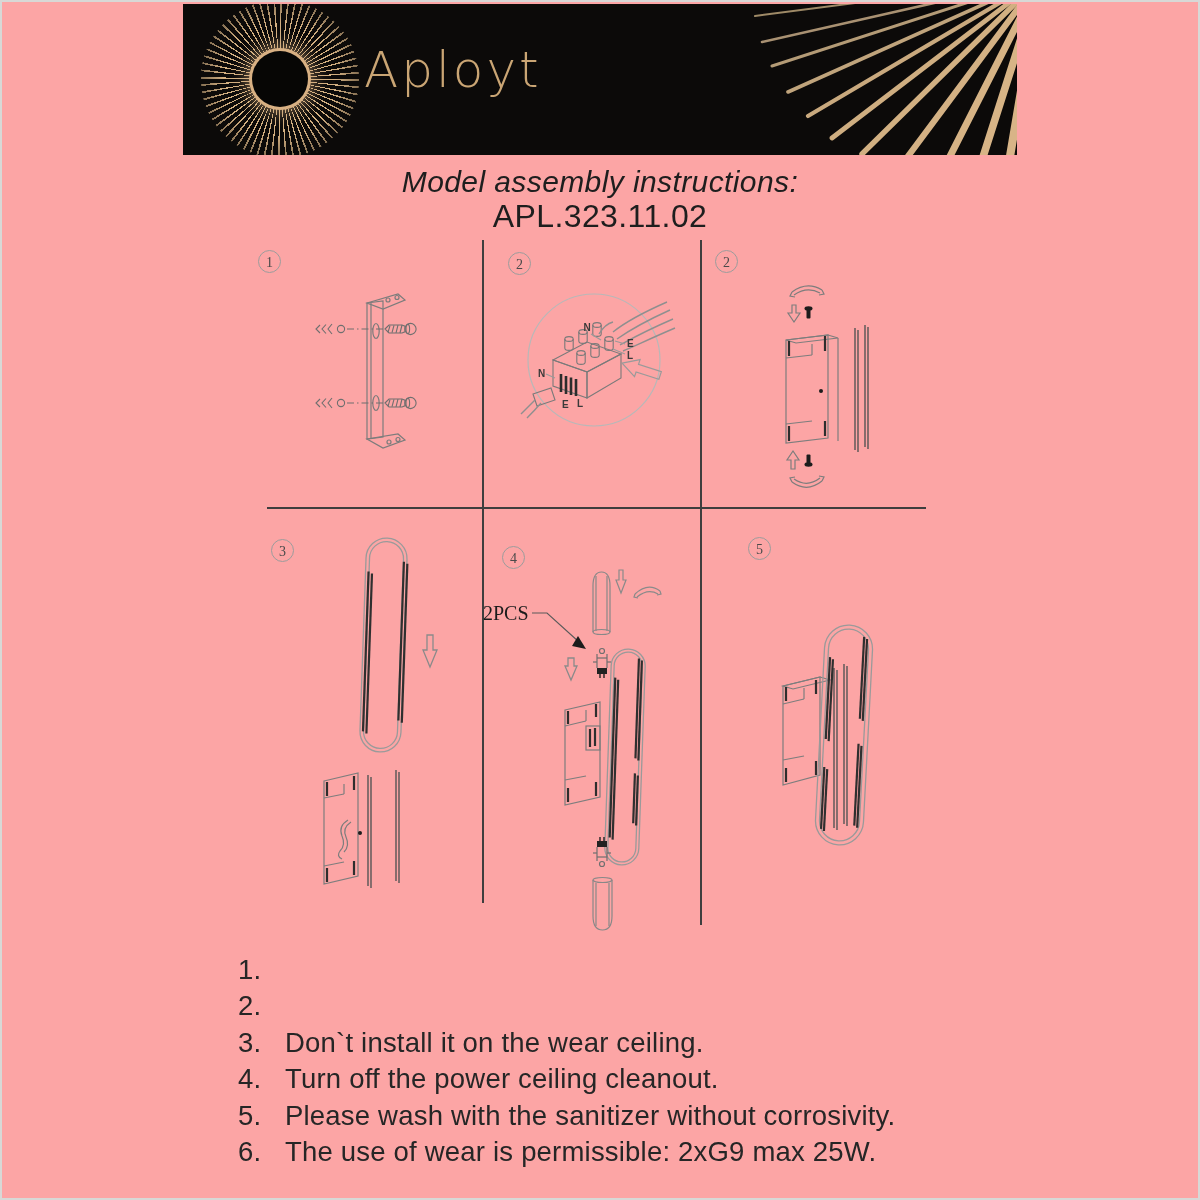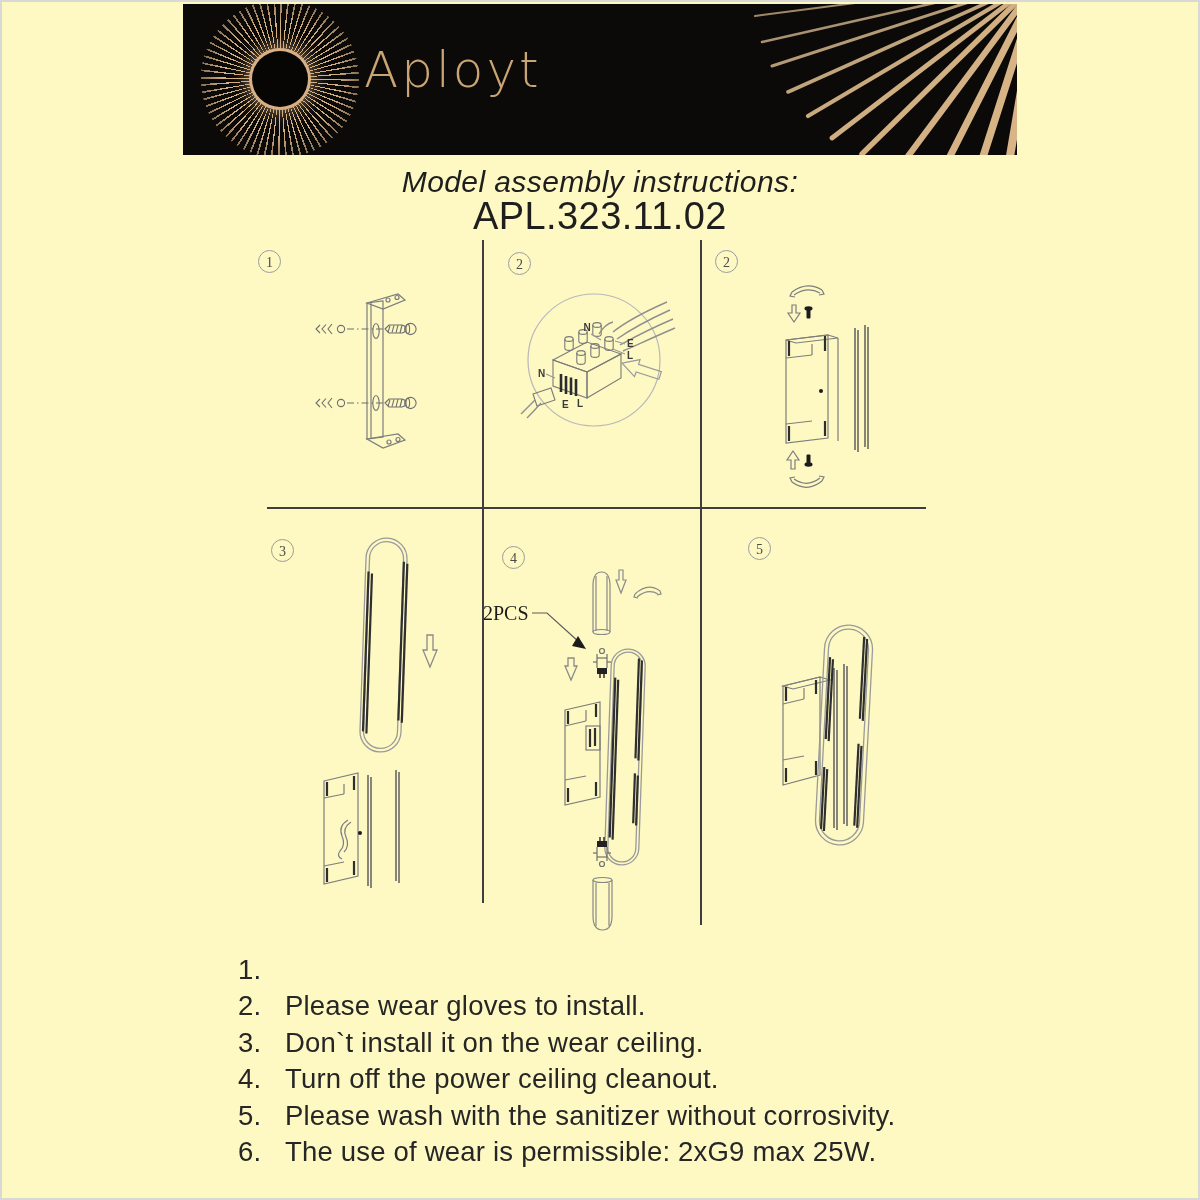--- a/index.html
+++ b/index.html
@@ -1,18 +1,18 @@
 <!DOCTYPE html>
 <html><head>
 <meta charset="utf-8">
 <style>
   html,body { margin:0; padding:0; background:#ffffff; }
   .page {
     position:relative; width:1200px; height:1200px;
-    background:#fef9c3; overflow:hidden;
+    background:#fca5a5; overflow:hidden;
     font-family:"Liberation Sans", sans-serif;
     box-shadow: inset 0 0 0 2px #d8d8d6;
   }
 
   
   .banner {
     position:absolute; left:183px; top:4px; width:834px; height:151px;
     background:#0c0a09; overflow:hidden;
   }
   .sunburst { position:absolute; left:18px; top:-4px; width:158px; height:158px; }
@@ -34,21 +34,21 @@
     position:absolute; left:181px; top:36px;
     font-size:50px; line-height:60px; letter-spacing:3px;
     font-weight:300; color:#caa574;
     font-family:"DejaVu Sans", sans-serif;
   }
   .corner-rays { position:absolute; right:0; top:0; }
 
   
   .title-block { position:absolute; left:0; top:164px; width:1200px; text-align:center; color:#1e1e1e; }
   .title-line1 { font-size:30px; line-height:35px; letter-spacing:0.4px;font-style:italic; }
-  .title-line2 { font-size:38px; line-height:35px; letter-spacing:0.4px; }
+  .title-line2 { font-size:32px; line-height:35px; letter-spacing:0.4px; }
 
   
   .divider { position:absolute; background:#3e3e3e; }
   .badge {
     position:absolute; width:23px; height:23px; border:1px solid #9c9c9c; border-radius:50%;
     color:#4a4a4a; font-size:14px; line-height:23px; text-align:center;
     font-family:"Liberation Serif", serif; box-sizing:border-box;
   }
   .panel-svg { position:absolute; }
   .nel {
@@ -393,21 +393,20 @@
       <line x1="90" y1="217" x2="90" y2="299"></line>
     </g>
   </svg>
 
   <div class="instructions">
     <div class="inst-row">
       <span class="inst-num">1.</span>
     </div>
     <div class="inst-row">
       <span class="inst-num">2.</span>
-      <span class="inst-text">Please wear gloves to install.</span>
     </div>
     <div class="inst-row">
       <span class="inst-num">3.</span>
       <span class="inst-text">Don`t install it on the wear ceiling.</span>
     </div>
     <div class="inst-row">
       <span class="inst-num">4.</span>
       <span class="inst-text">Turn off the power ceiling cleanout.</span>
     </div>
     <div class="inst-row">

